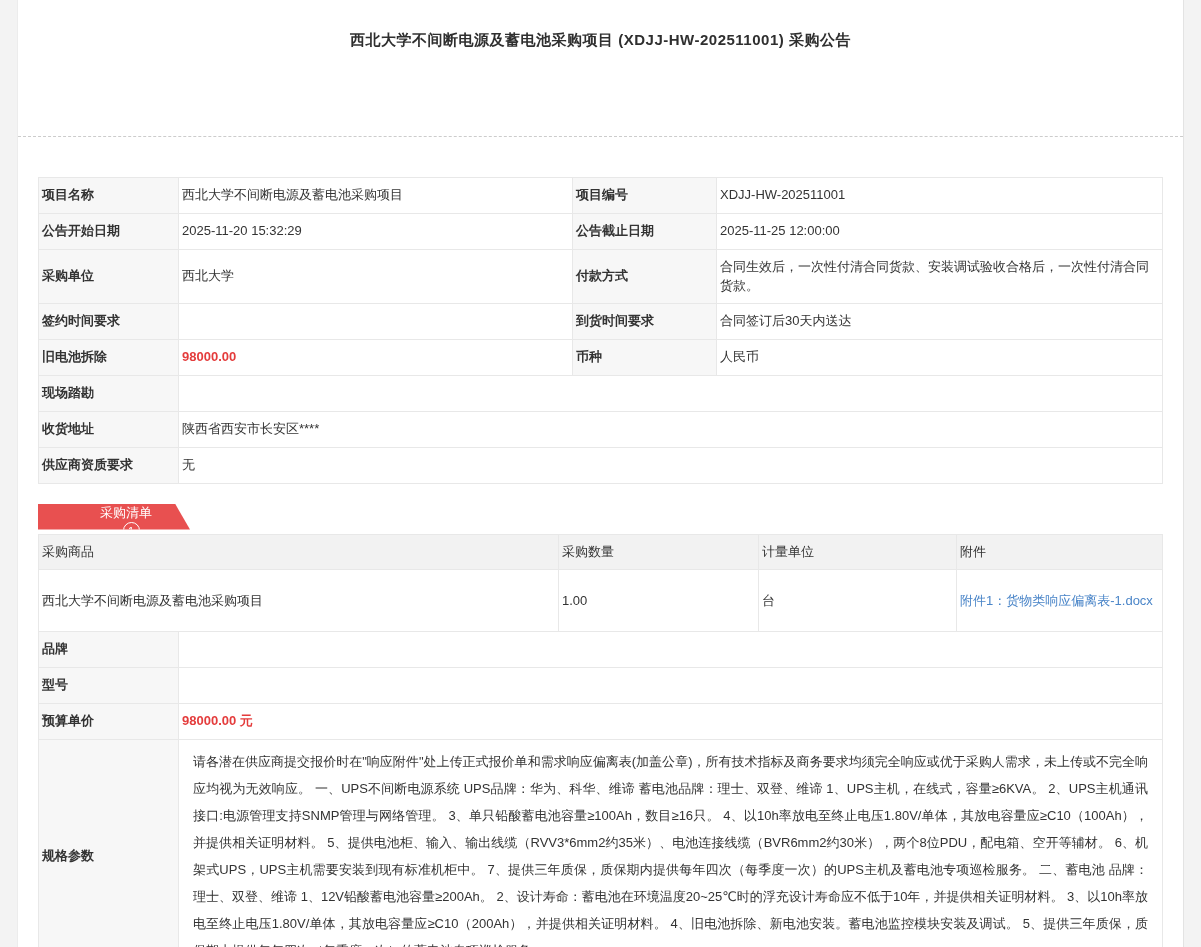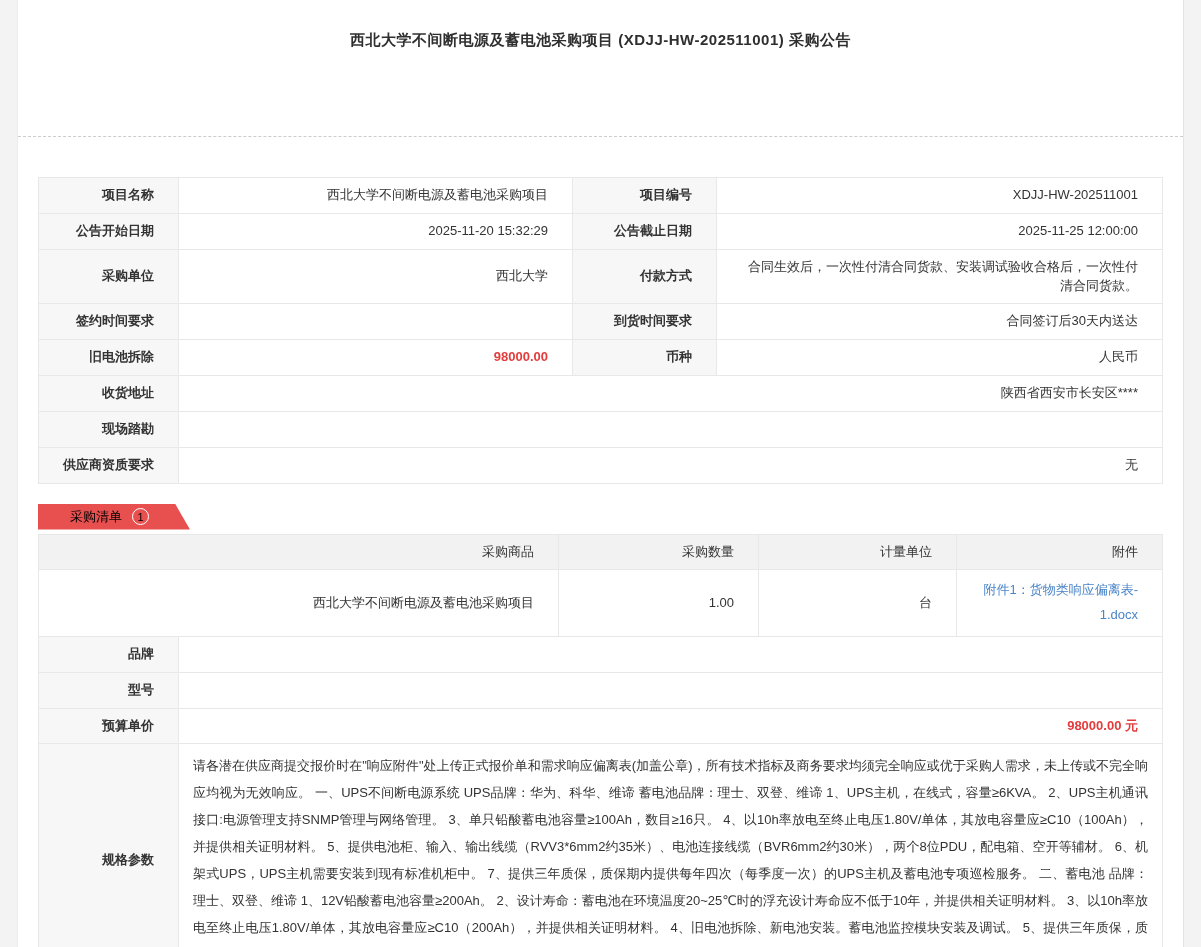--- a/index.html
+++ b/index.html
@@ -46,52 +46,52 @@
   
   .content { padding: 0 20px; }
   table {
     width: 100%;
     border-collapse: collapse;
     table-layout: fixed;
     font-size: 13px;
   }
   td {
     border: 1px solid #e8e8e8;
-    padding: 8px 24px;
+    padding: 8px 3px;
     vertical-align: middle;
     color: #333;
     line-height: 1.45;
     word-break: break-all;
-    text-align: right;
   }
   td.lbl {
     background: #f7f7f7;
     font-weight: bold;
     color: #333;
   }
   td.head {
     background: #f2f2f2;
     font-weight: normal;
   }
   .info-table { margin-top: 40px; }
   .info-table td { height: 35px; }
   .red-val { color: #e43c3c; font-weight: bold; }
   
   .ribbon {
     margin-top: 20px;
     margin-bottom: 4px;
     width: 152px;
     height: 26px;
     background: #e85050;
-    color: #000000;
+    color: #ffffff;
     display: flex;
     align-items: center;
-    padding-left: 32px;
+    padding-left: 24px;
     clip-path: polygon(0 0, calc(100% - 15px) 0, 100% 100%, 0 100%);
     font-size: 13px;
+    flex-direction: column;
   }
   .ribbon .circle {
     display: inline-block;
     width: 17px; height: 17px;
     line-height: 16px;
     border: 1px solid #ffffff;
     border-radius: 50%;
     text-align: center;
     font-size: 11px;
     margin-left: 10px;
@@ -154,26 +154,26 @@
         <td class="lbl">到货时间要求</td>
         <td>合同签订后30天内送达</td>
       </tr>
       <tr>
         <td class="lbl">旧电池拆除</td>
         <td class="red-val">98000.00</td>
         <td class="lbl">币种</td>
         <td>人民币</td>
       </tr>
       <tr>
+        <td class="lbl">现场踏勘</td>
+        <td colspan="3"></td>
+      </tr>
+      <tr>
         <td class="lbl">收货地址</td>
         <td colspan="3">陕西省西安市长安区****</td>
-      </tr>
-      <tr>
-        <td class="lbl">现场踏勘</td>
-        <td colspan="3"></td>
       </tr>
       <tr>
         <td class="lbl">供应商资质要求</td>
         <td colspan="3">无</td>
       </tr>
     </tbody>
       </table>
 
     <div class="ribbon">
       <span>采购清单</span>

